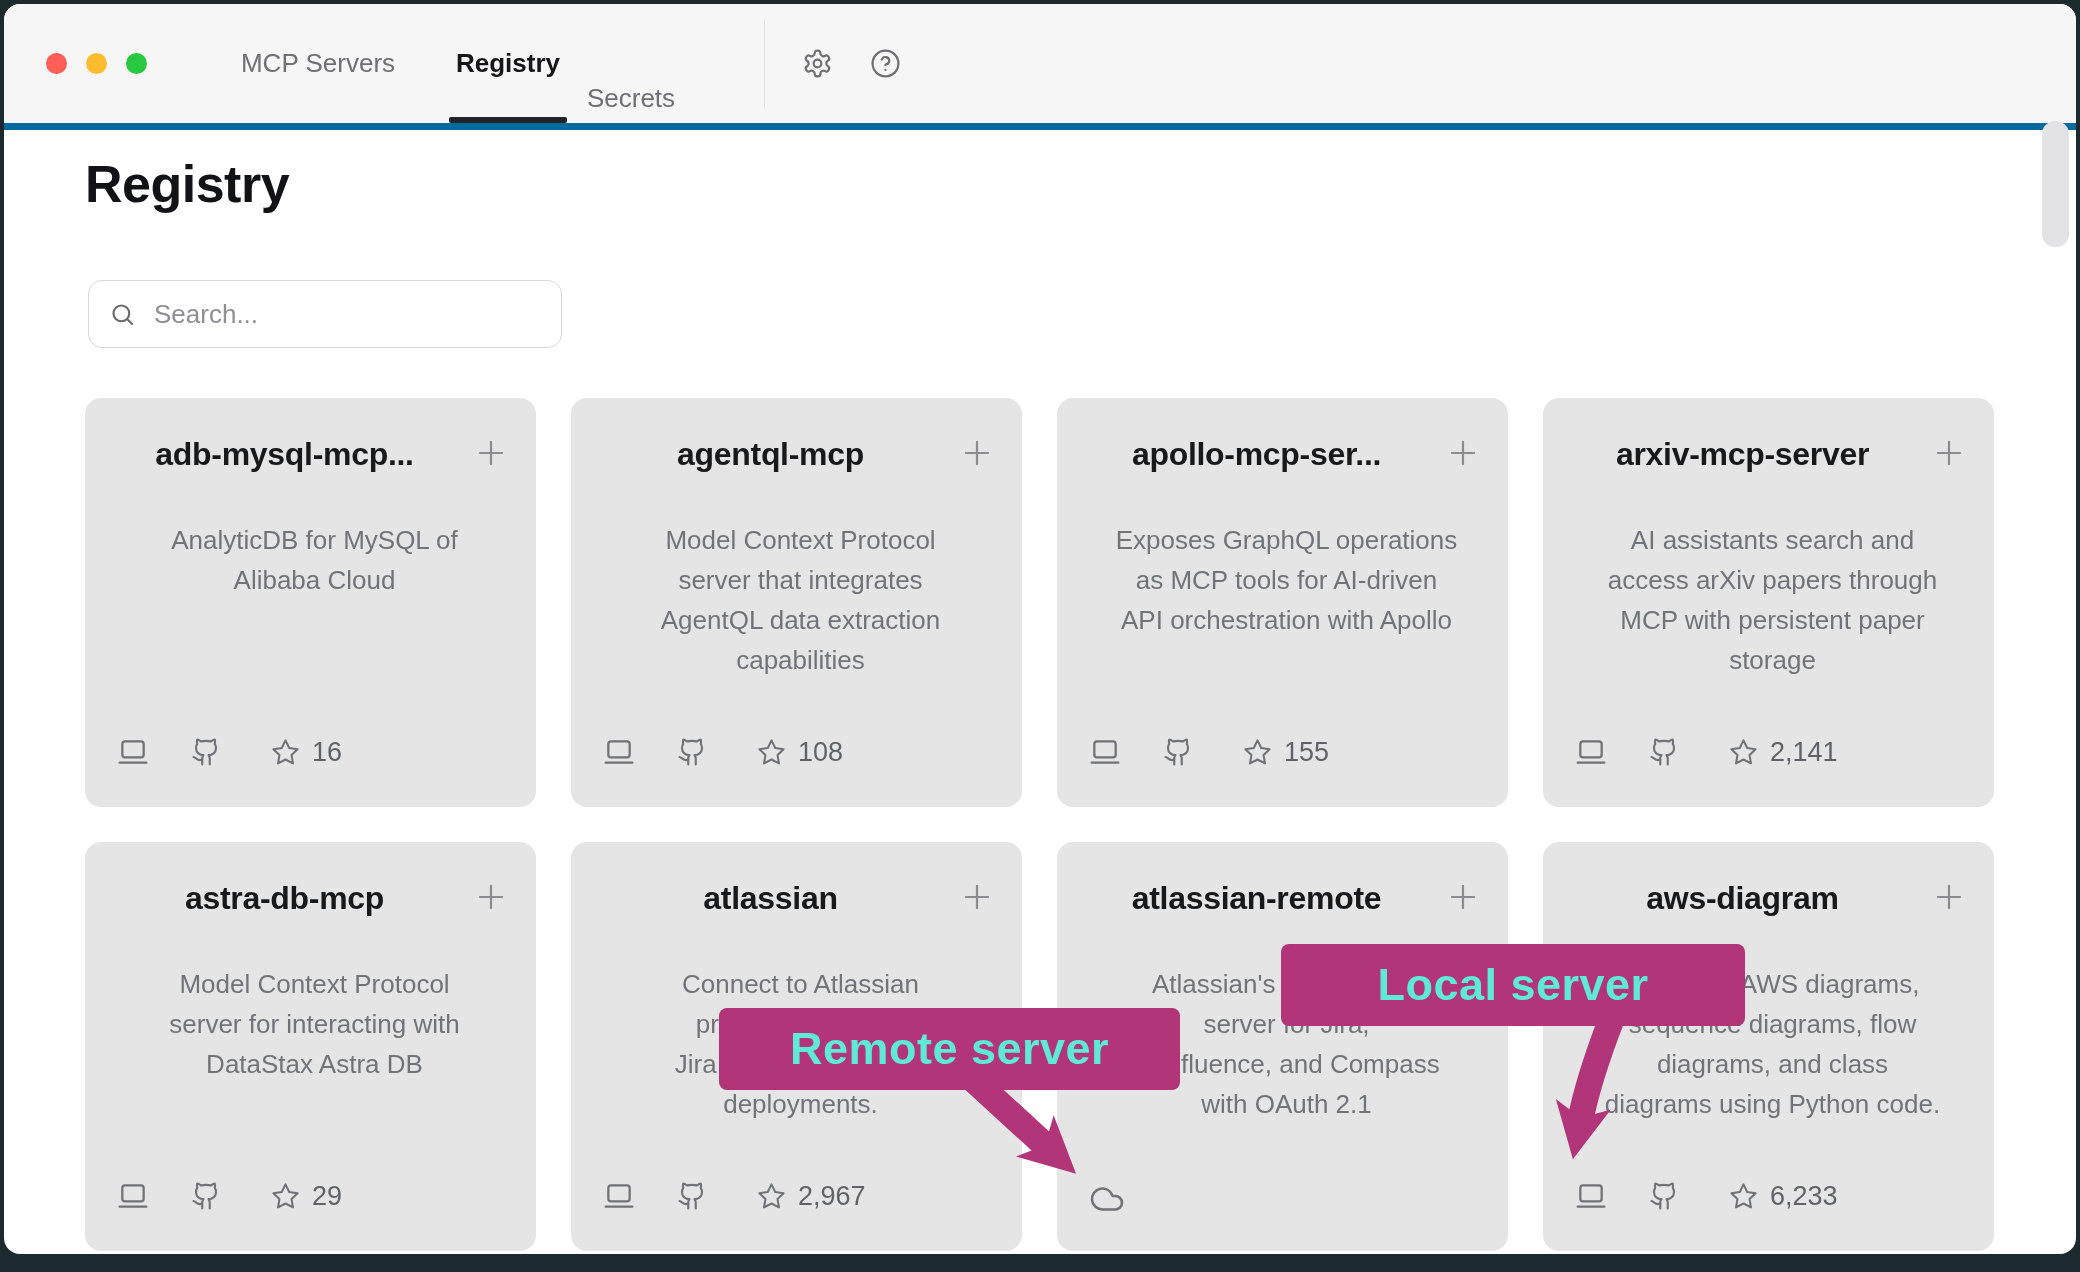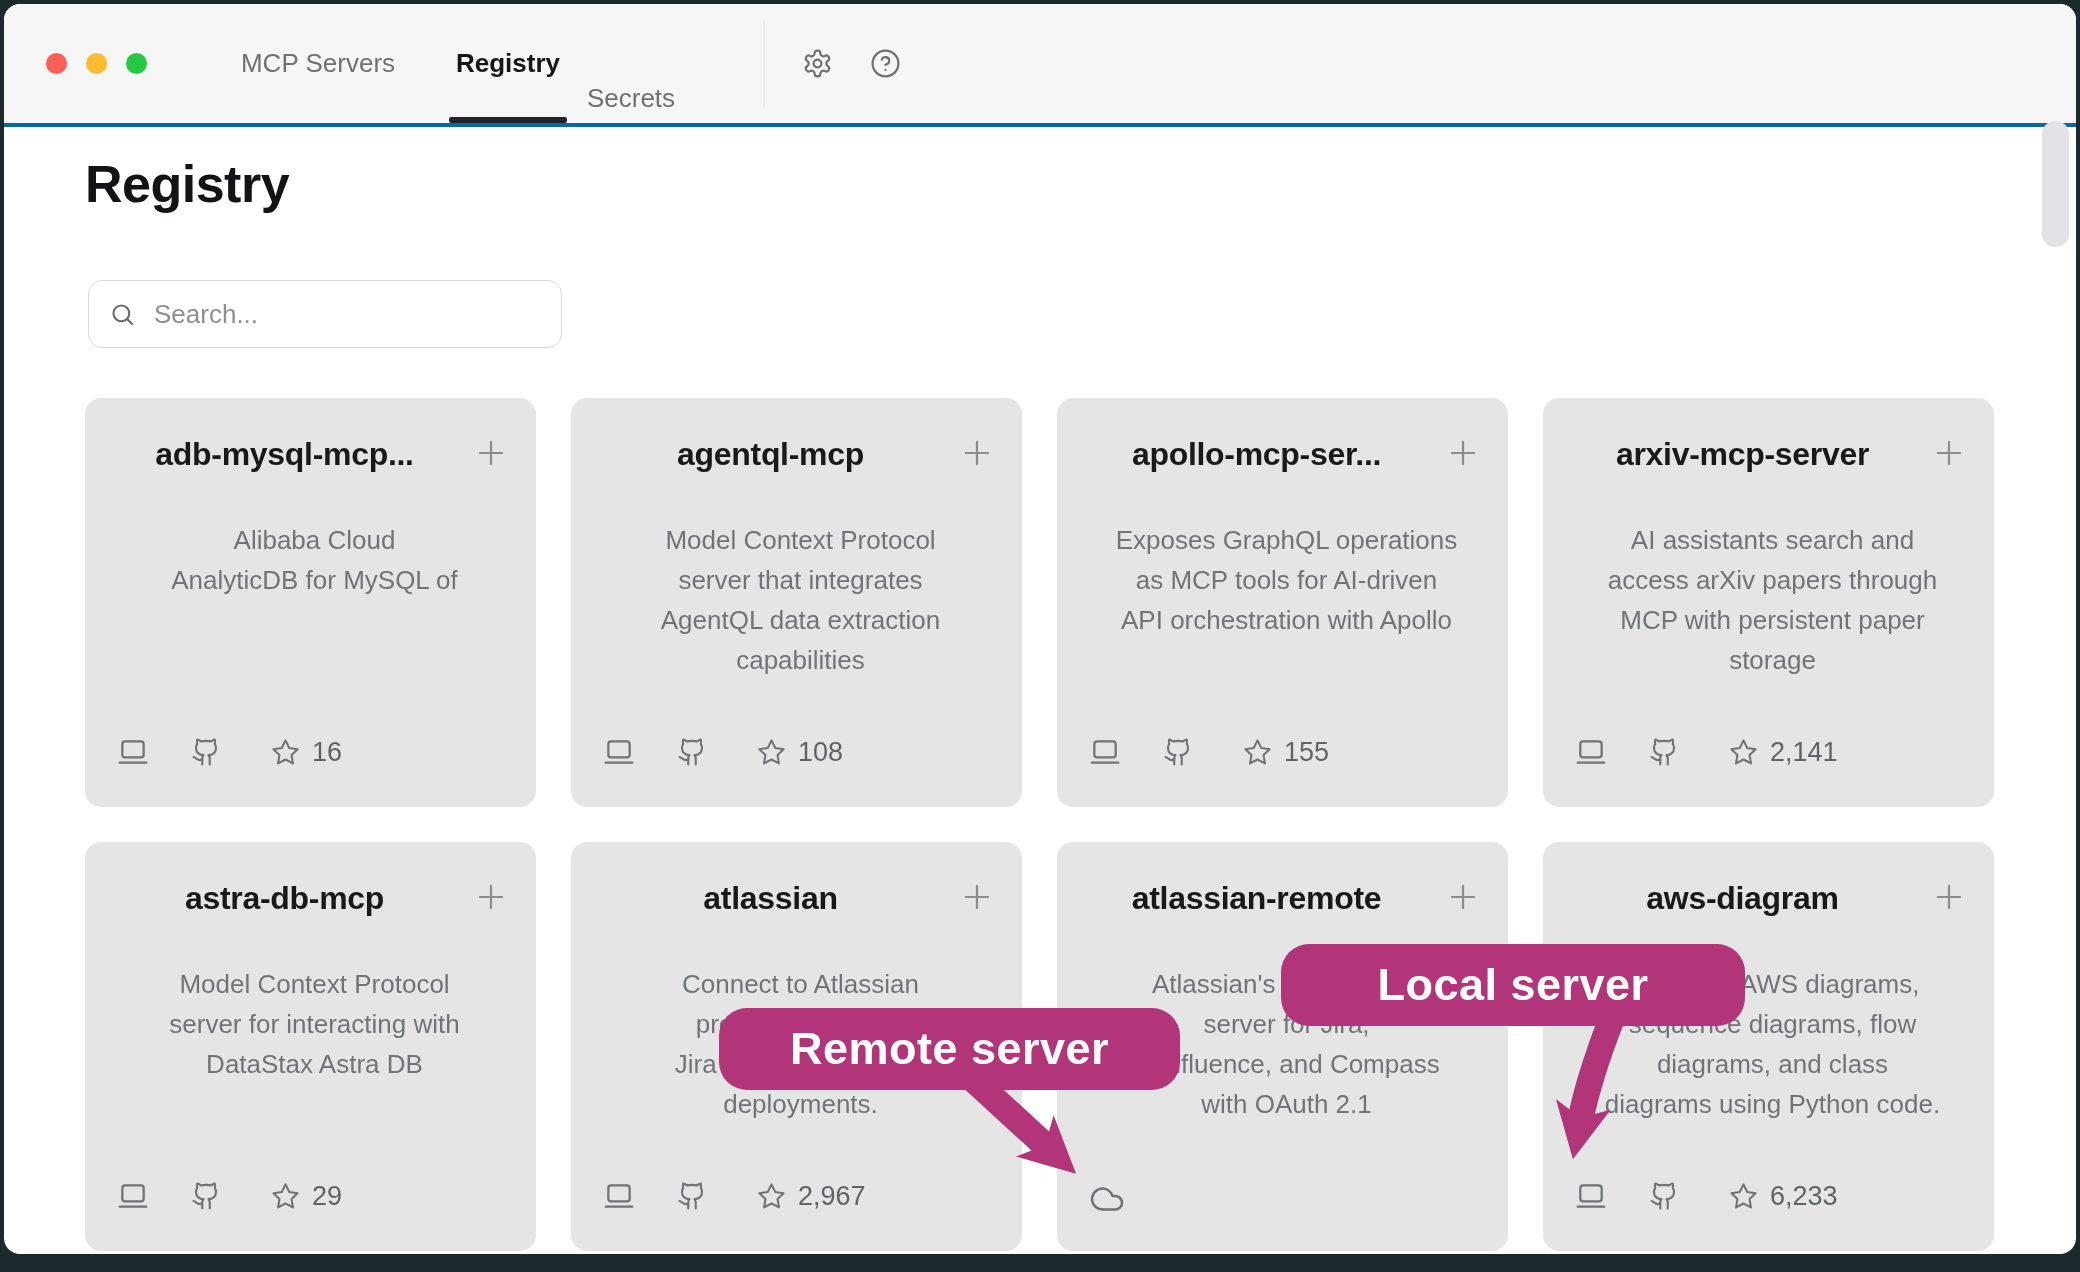--- a/index.html
+++ b/index.html
@@ -9,21 +9,21 @@
     font-family:"Liberation Sans","DejaVu Sans",sans-serif;
     -webkit-font-smoothing:antialiased;
   }
   .window{
     position:absolute;left:4px;top:4px;width:2072px;height:1250px;
     background:#ffffff;border-radius:16px;overflow:hidden;
   }
   
   .header{
     position:absolute;left:0;top:0;right:0;height:119px;
-    background:#f6f6f6;border-bottom:4px solid #0369a1;
+    background:#f6f6f6;border-bottom:7px solid #0369a1;
   }
   .traffic{position:absolute;left:42px;top:49px;display:flex;gap:19px;}
   .traffic .dot{width:21px;height:21px;border-radius:50%;}
   .dot-red{background:#ff5f57;}
   .dot-yellow{background:#febc2e;}
   .dot-green{background:#28c840;}
   .tab{
     position:absolute;top:0;height:119px;display:flex;align-items:center;
     transform:translateX(-50%);
     font-size:26px;color:#6f6f74;white-space:nowrap;cursor:default;
@@ -102,21 +102,21 @@
   .star-count{margin-left:12px;font-size:27px;color:#5f6368;}
   
   .scroll-thumb{
     position:absolute;left:2038px;top:117px;width:27px;height:126px;
     background:#e3e3e5;border-radius:13px;
   }
   
   .anno-layer{position:absolute;left:0;top:0;width:2080px;height:1272px;pointer-events:none;z-index:40;}
   .pill{
     position:absolute;z-index:41;display:flex;align-items:center;justify-content:center;
-    background:#b13578;border-radius:28px;color:#ffffff;
+    background:#b13578;border-radius:8px;color:#5eead4;
     font-size:45px;font-weight:700;letter-spacing:0.5px;white-space:nowrap;
   }
   .pill-remote{left:719px;top:1008px;width:461px;height:82px;}
   .pill-local{left:1281px;top:944px;width:464px;height:82px;}
 </style>
 </head>
 <body>
 
 <div class="window">
 
@@ -164,22 +164,22 @@
   <div class="grid">
 
     <div class="card">
       <div class="card-title">adb-mysql-mcp...</div>
       <button class="card-plus">
         <svg viewBox="0 0 24 24" fill="none" stroke="currentColor" stroke-width="1.4" stroke-linecap="round">
             <path d="M5 12h14M12 5v14"></path>
           </svg>
       </button>
       <div class="card-desc">
+        <div class="dline">AnalyticDB for MySQL of</div>
         <div class="dline">Alibaba Cloud</div>
-        <div class="dline">AnalyticDB for MySQL of</div>
       </div>
       <div class="card-footer">
         <span class="ficon">
           <svg viewBox="0 0 24 24" fill="none" stroke="currentColor" stroke-width="1.7" stroke-linecap="round" stroke-linejoin="round">
               <rect x="4" y="4" width="16" height="12" rx="2"></rect>
               <path d="M2 20h20"></path>
             </svg>
         </span>
         <span class="ficon github">
           <svg viewBox="0 0 24 24" fill="none" stroke="currentColor" stroke-width="1.7" stroke-linecap="round" stroke-linejoin="round">

